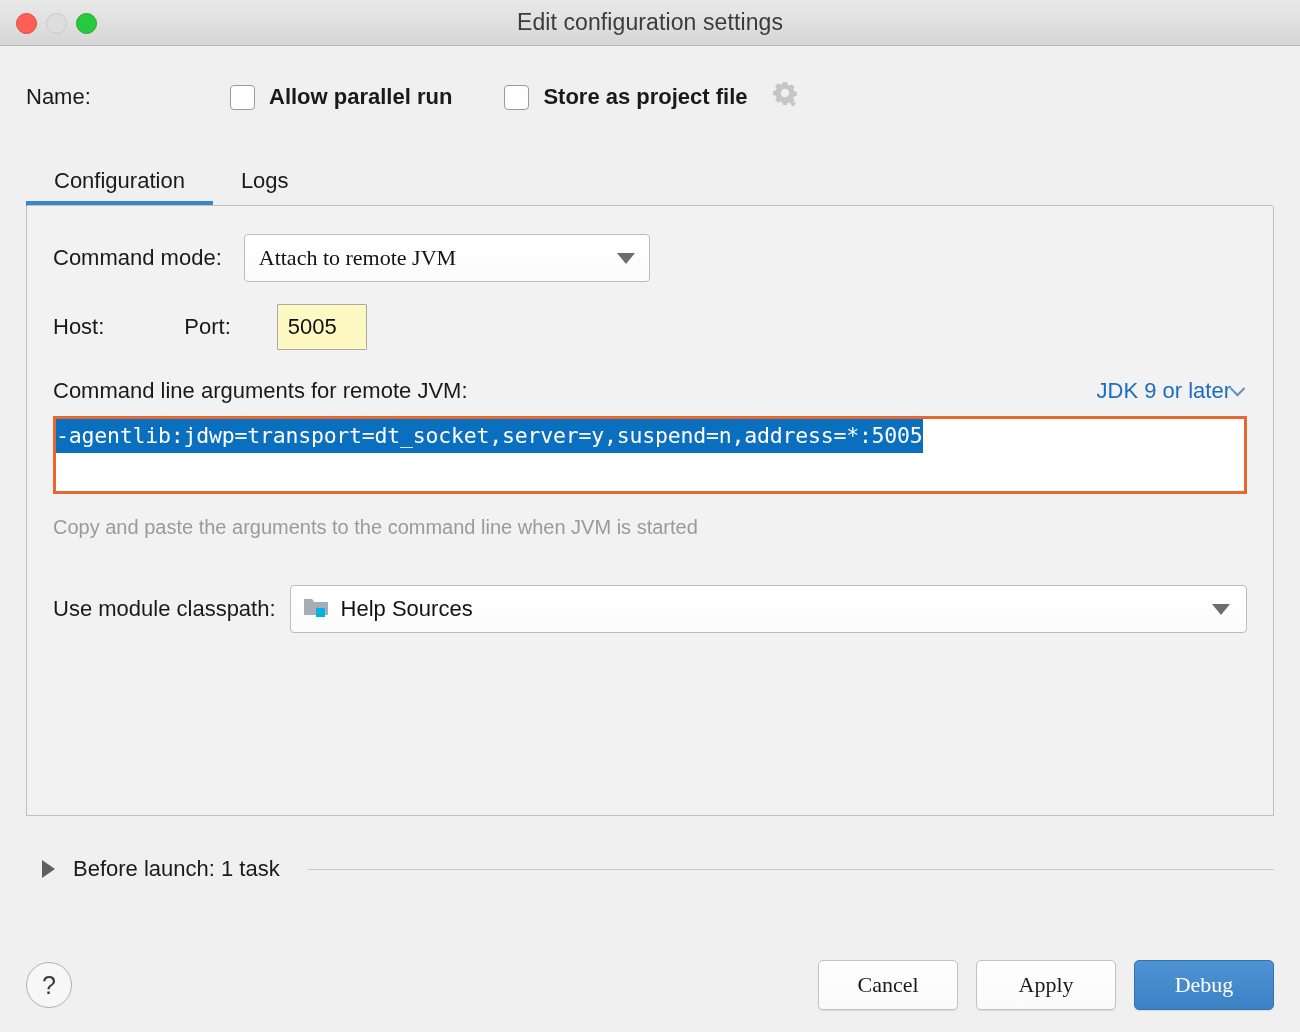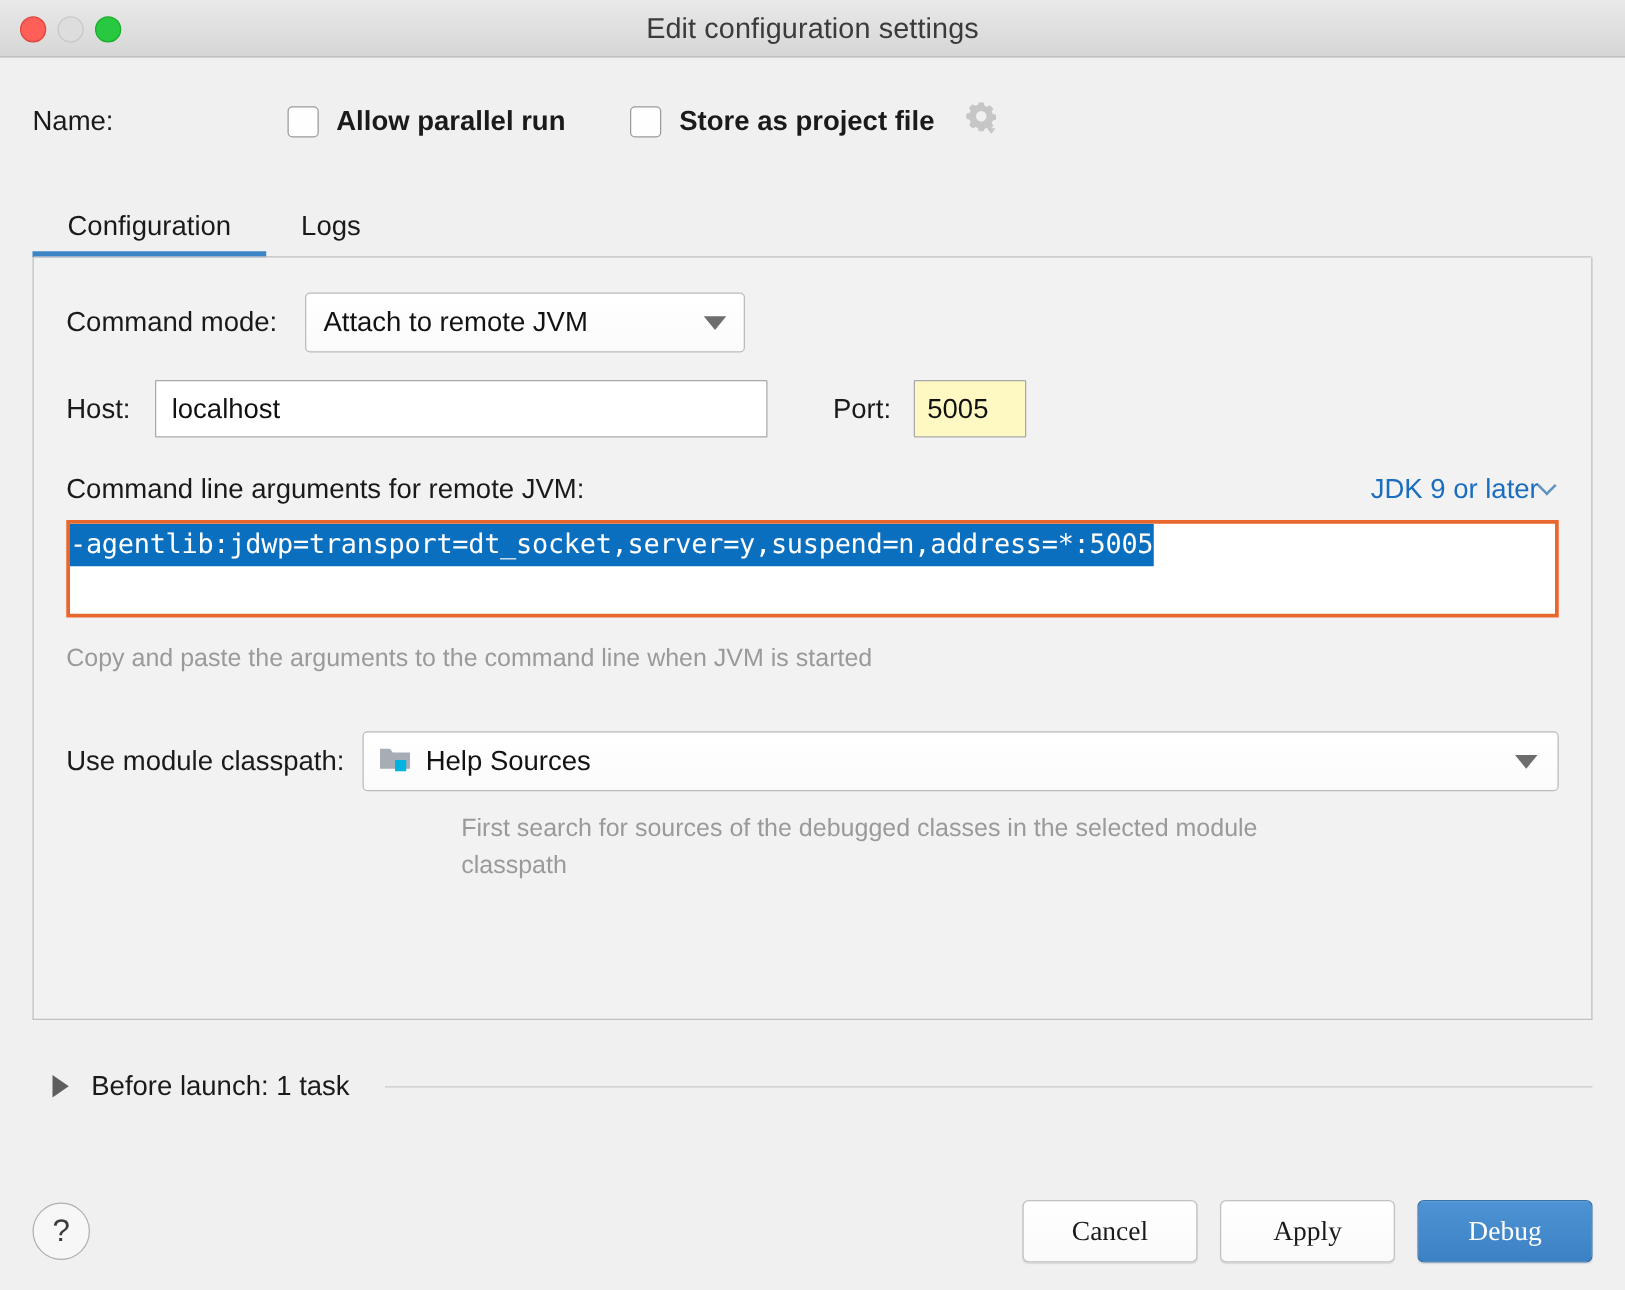--- a/index.html
+++ b/index.html
@@ -152,45 +152,46 @@
 
   .field-label {
     font-size: 22px;
     color: #1a1a1a;
     white-space: nowrap;
   }
 
   
   .combo-small {
     margin-left: 22px;
-    width: 352px;
+    width: 406px;
     height: 48px;
     border: 1px solid #bcbcbc;
     border-radius: 4px;
     background: linear-gradient(to bottom,#ffffff 0%, #fbfbfb 100%);
     display: flex;
     align-items: center;
     padding: 0 14px;
     justify-content: space-between;
+    font-family: Liberation Serif, serif;
   }
   .combo-value {
     font-size: 22px;
     color: #121212;
     white-space: nowrap;
   }
   .caret-down {
     width: 0; height: 0;
     border-left: 9px solid transparent;
     border-right: 9px solid transparent;
     border-top: 11px solid #6d6d6d;
     display: block;
     flex: 0 0 auto;
   }
 
-  .host-row { margin-top: 22px; }
+  .host-row { margin-top: 22px; gap: 28px; }
   .host-input {
     margin-left: 20px;
     width: 490px;
     height: 46px;
     border: 1px solid #a9a9a9;
     background: #fff;
     font-size: 22px;
     padding: 0 12px;
     color: #111;
     font-family: "Liberation Sans", sans-serif;
@@ -391,21 +392,20 @@
     <div class="row">
       <span class="field-label">Command mode:</span>
       <div class="combo-small">
         <span class="combo-value">Attach to remote JVM</span>
         <span class="caret-down"></span>
       </div>
     </div>
 
     <div class="row host-row">
       <span class="field-label">Host:</span>
-      <input class="host-input" type="text" value="localhost" style="">
       <span class="field-label port-label">Port:</span>
       <input class="port-input" type="text" value="5005" style="">
     </div>
 
     <div class="cmd-label-row">
       <span class="field-label">Command line arguments for remote JVM:</span>
       <span class="jdk-link">
         <span>JDK 9 or later</span>
         <span class="chev"></span>
       </span>
@@ -426,21 +426,20 @@
               <path d="M1 4h8l2.2 3H25v13H1z" fill="#a6adb4"></path>
               <rect x="13" y="13" width="9" height="9" fill="#00b3e0"></rect>
             </svg>
           </span>
           <span class="combo-value">Help Sources</span>
         </span>
         <span class="caret-down"></span>
       </div>
     </div>
 
-    <div class="hint-indent">First search for sources of the debugged classes in the selected module classpath</div>
   </div>
 
   <div class="before-launch">
     <span class="tri-right"></span>
     <span class="bl-text">Before launch: 1 task</span>
     <span class="bl-line"></span>
   </div>
 
   <div class="footer">
     <button class="help-btn">?</button>

